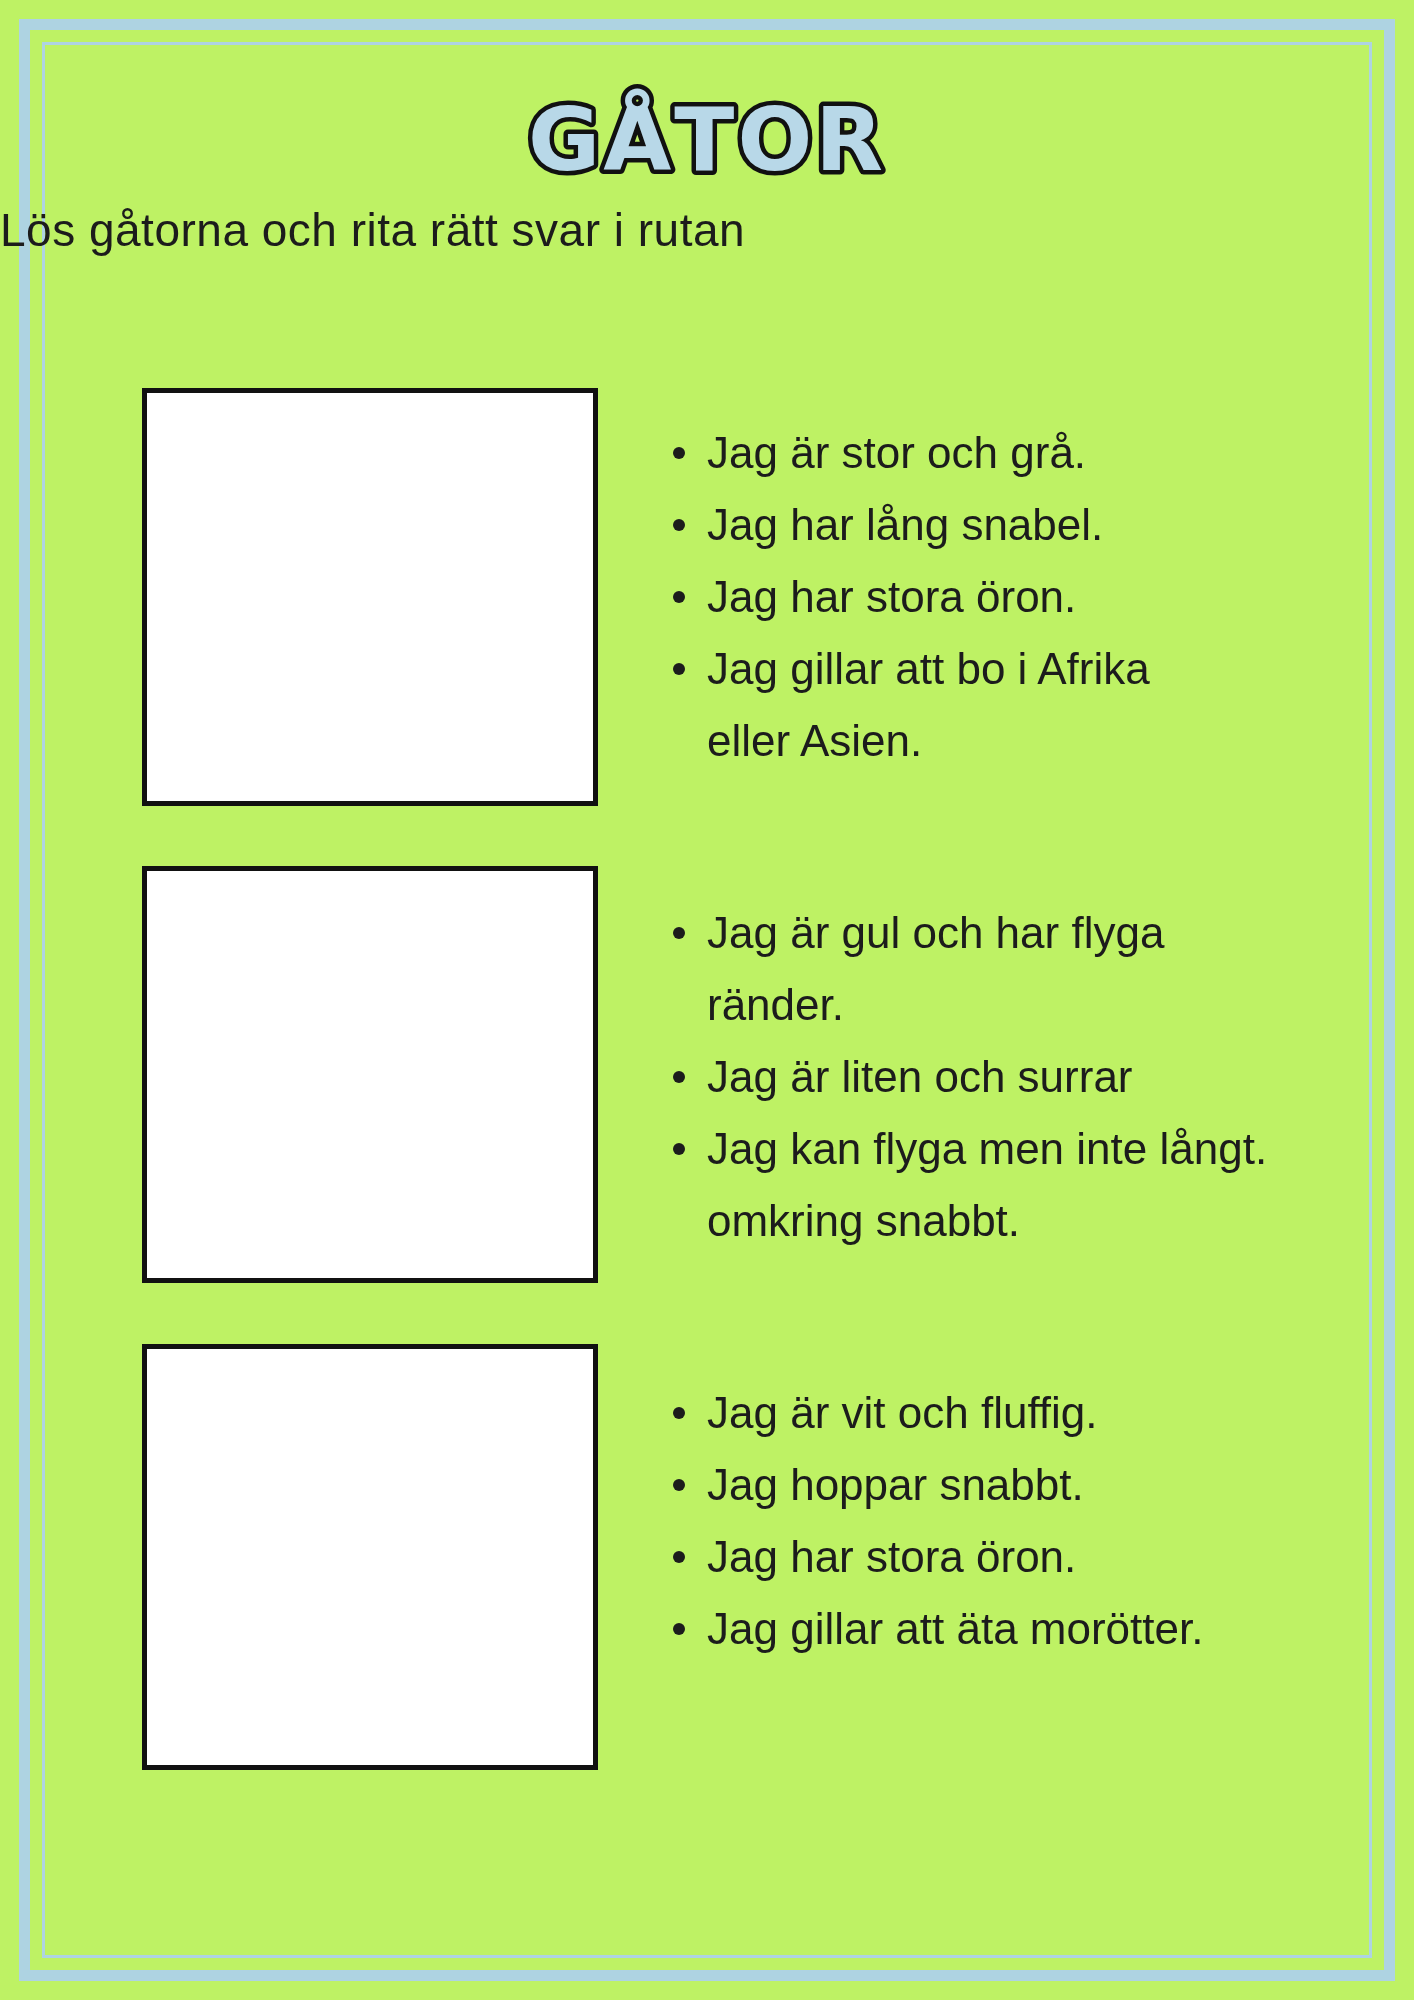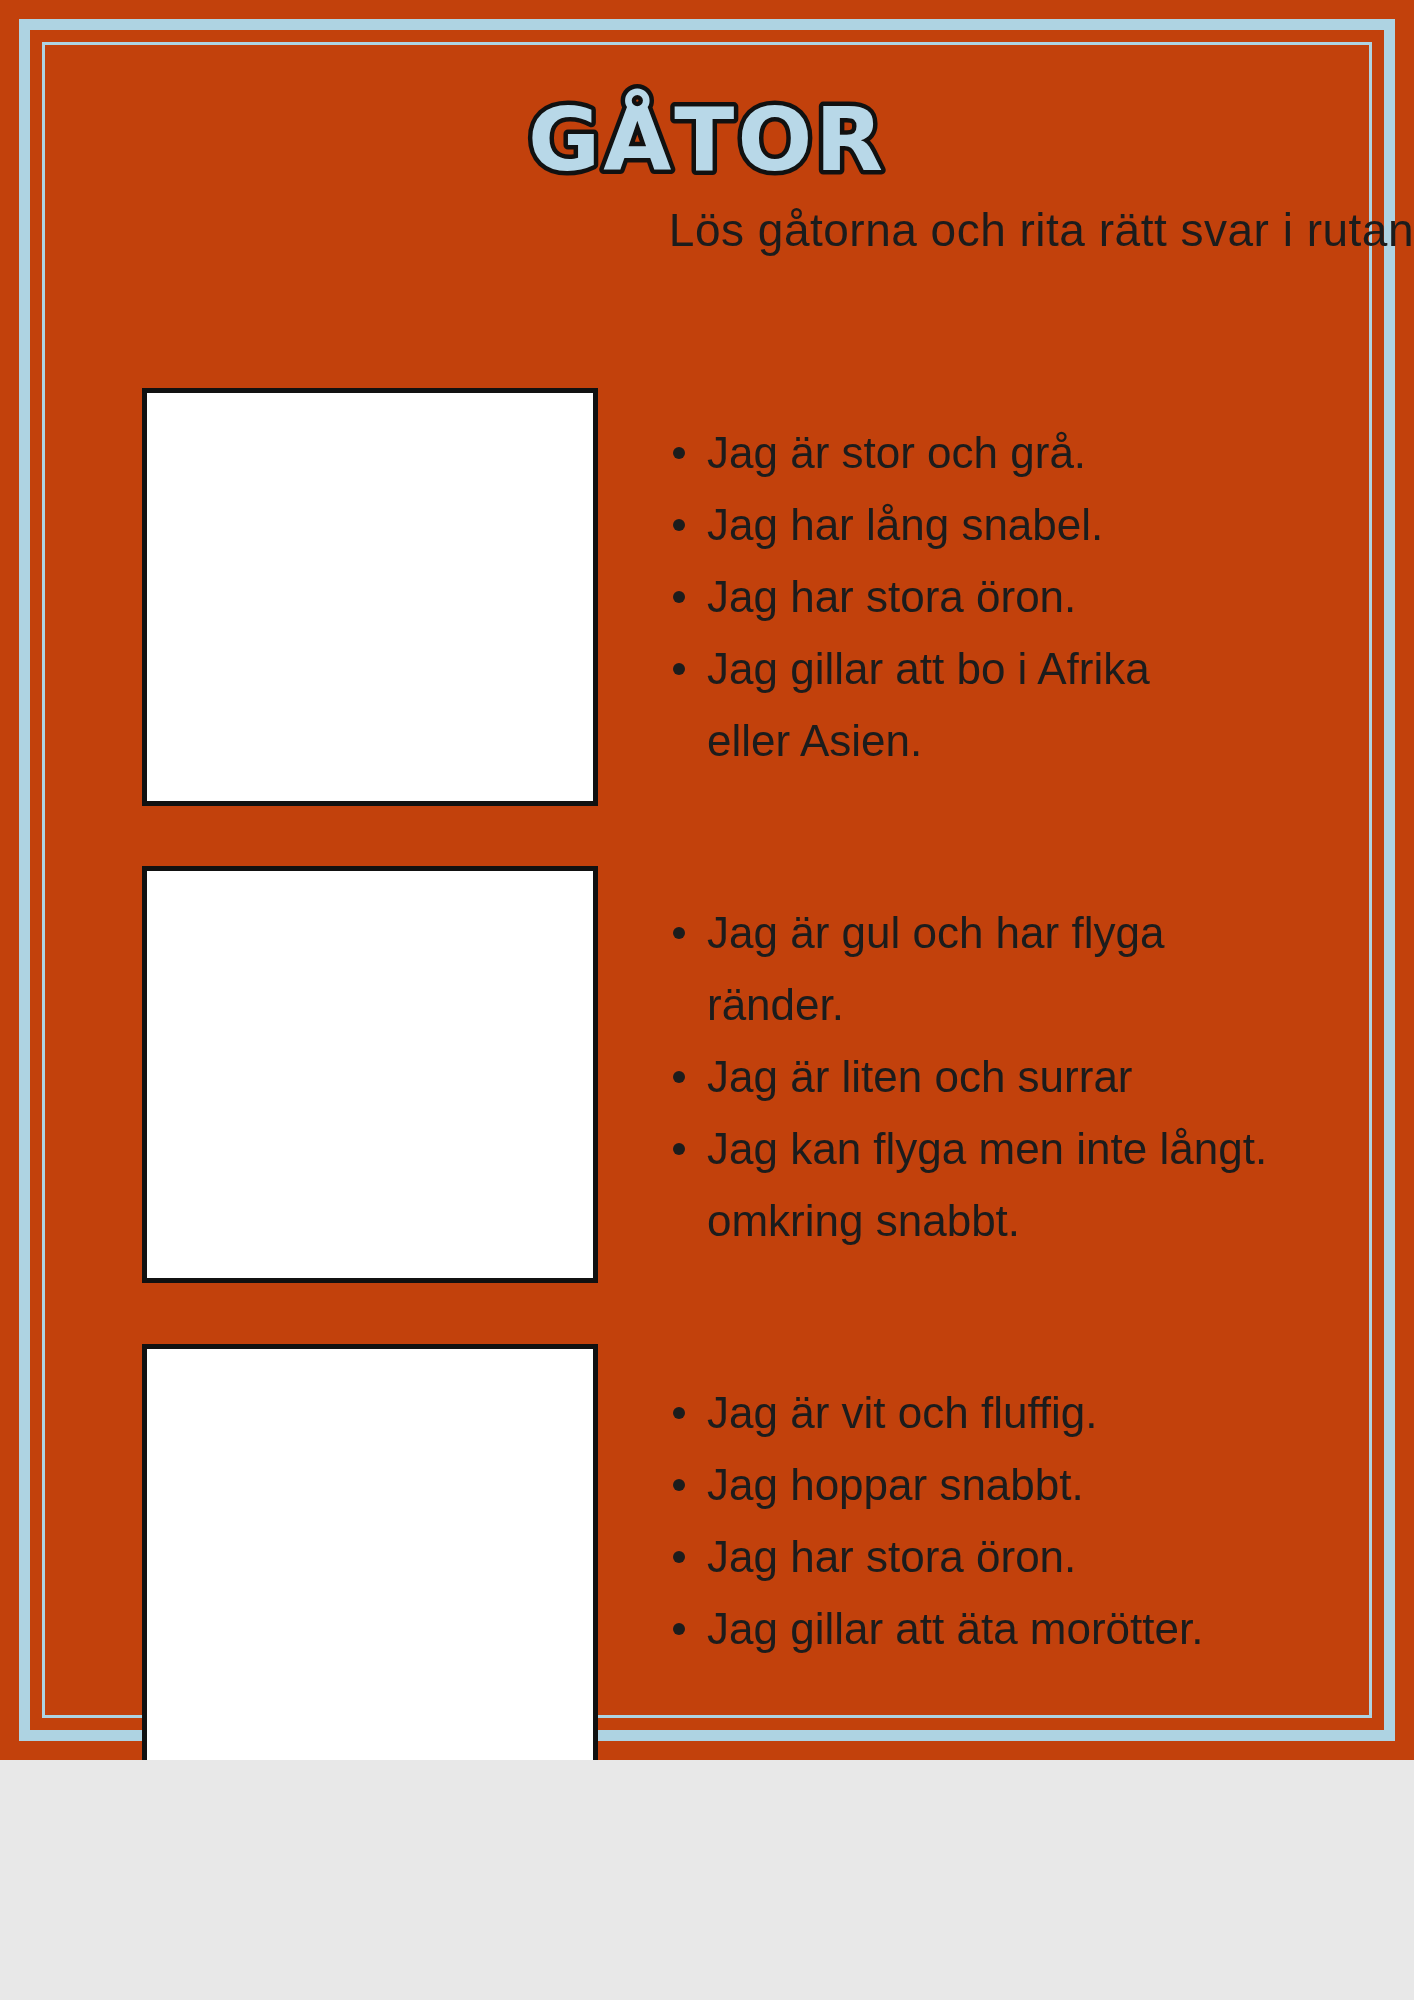--- a/index.html
+++ b/index.html
@@ -1,20 +1,20 @@
 <!DOCTYPE html>
 <html><head>
 <meta charset="utf-8">
 <style>
   html,body { margin:0; padding:0; background:#e8e8e8; }
   .page {
     position:relative;
-    width:1414px; height:1760px;
+    width:1414px; height:2000px;
     margin:0 auto;
-    background:#c2410c;
+    background:#bef264;
     font-family:"Liberation Sans", sans-serif;
     overflow:hidden;
   }
   .border-outer {
     position:absolute; inset:19px;
     border:11px solid #aed3e2;
     pointer-events:none;
   }
   .border-inner {
     position:absolute; inset:42px;
@@ -23,21 +23,21 @@
   }
   .title-wrap {
     position:absolute; top:52px; left:50%;
     transform:translateX(-50%);
     width:520px; height:150px;
     text-align:center;
   }
   .subtitle {
     position:absolute; top:203px; left:0;
     width:100%;
-    text-align:right;
+    text-align:left;
     font-size:46px;
     letter-spacing:0.5px;
     color:#1c1c1c;
   }
   .answer-box {
     position:absolute;
     left:142px; width:456px;
     box-sizing:border-box;
     border:5px solid #111111;
     background:#ffffff;

